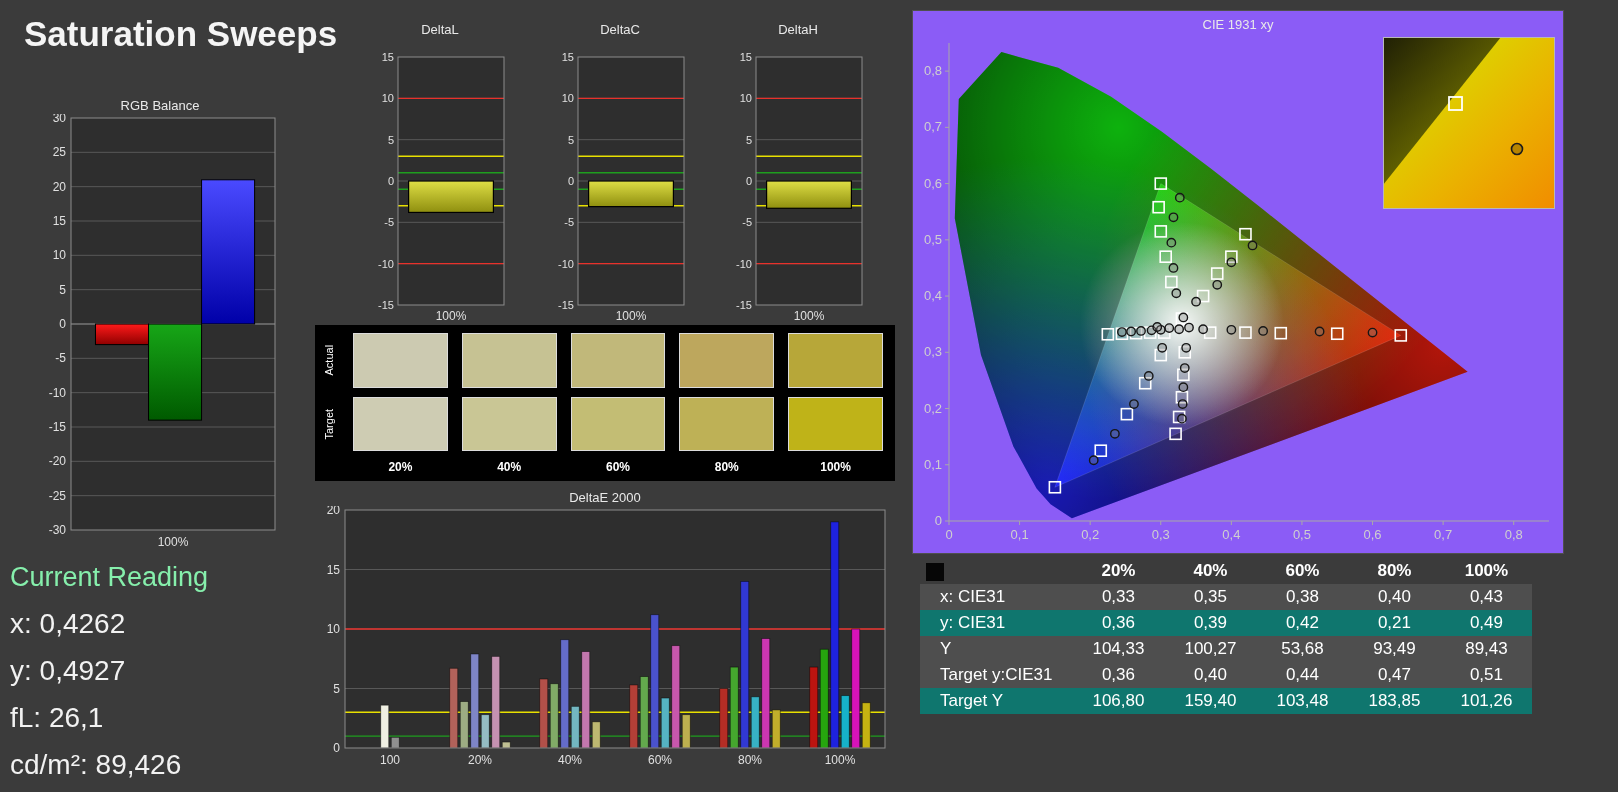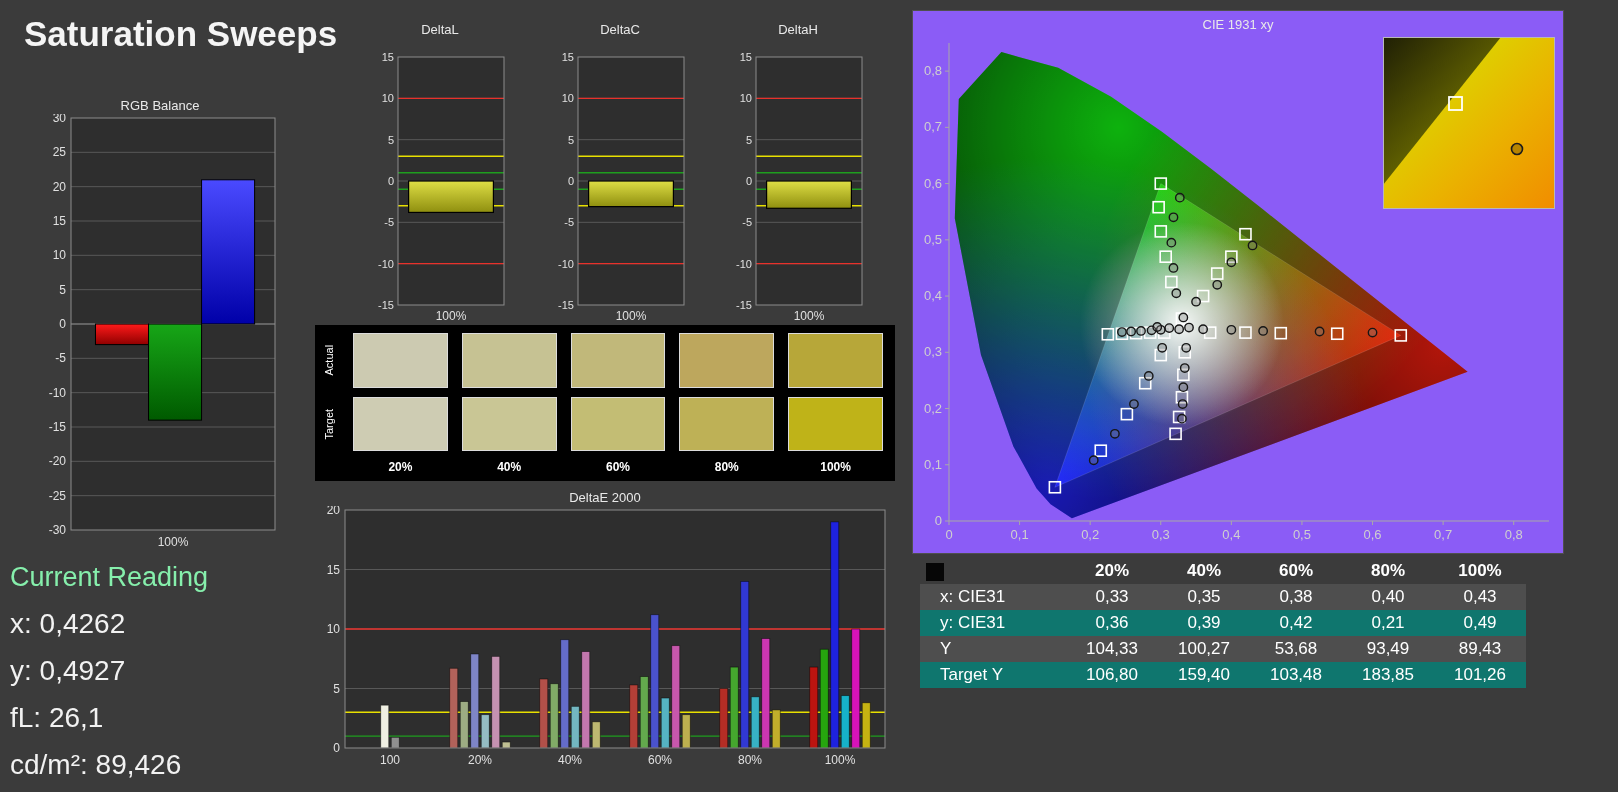--- a/index.html
+++ b/index.html
@@ -462,20 +462,28 @@
           <td>0,49</td>
         </tr>
         <tr class="dark">
           <td class="rowlabel">Y</td>
           <td>104,33</td>
           <td>100,27</td>
           <td>53,68</td>
           <td>93,49</td>
           <td>89,43</td>
         </tr>
+        <tr class="dark">
+          <td class="rowlabel">Target y:CIE31</td>
+          <td>0,36</td>
+          <td>0,40</td>
+          <td>0,44</td>
+          <td>0,47</td>
+          <td>0,51</td>
+        </tr>
         <tr class="light">
           <td class="rowlabel">Target Y</td>
           <td>106,80</td>
           <td>159,40</td>
           <td>103,48</td>
           <td>183,85</td>
           <td>101,26</td>
         </tr>
       </tbody>
     </table>

